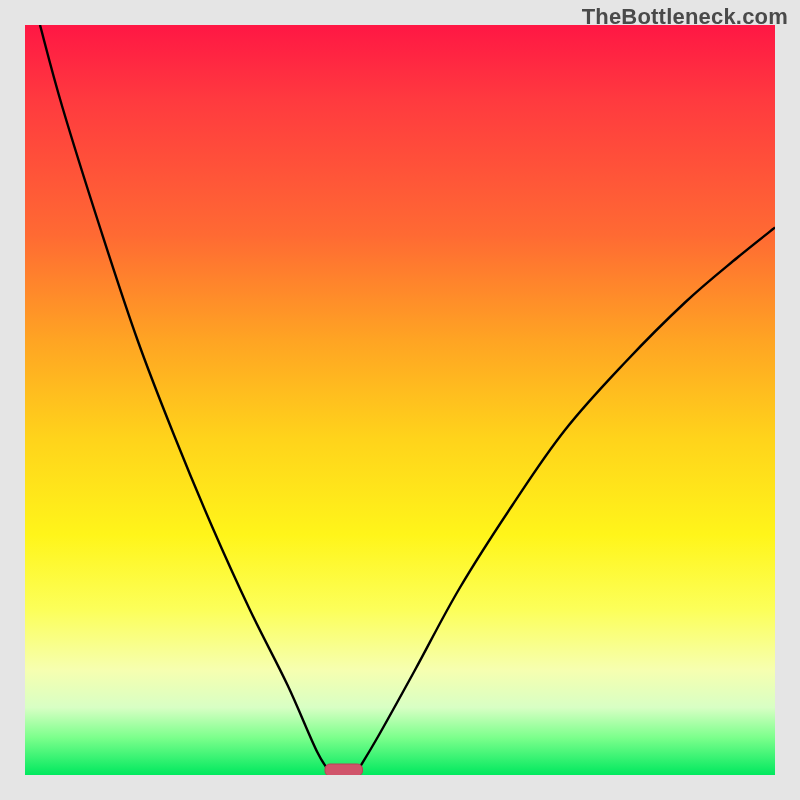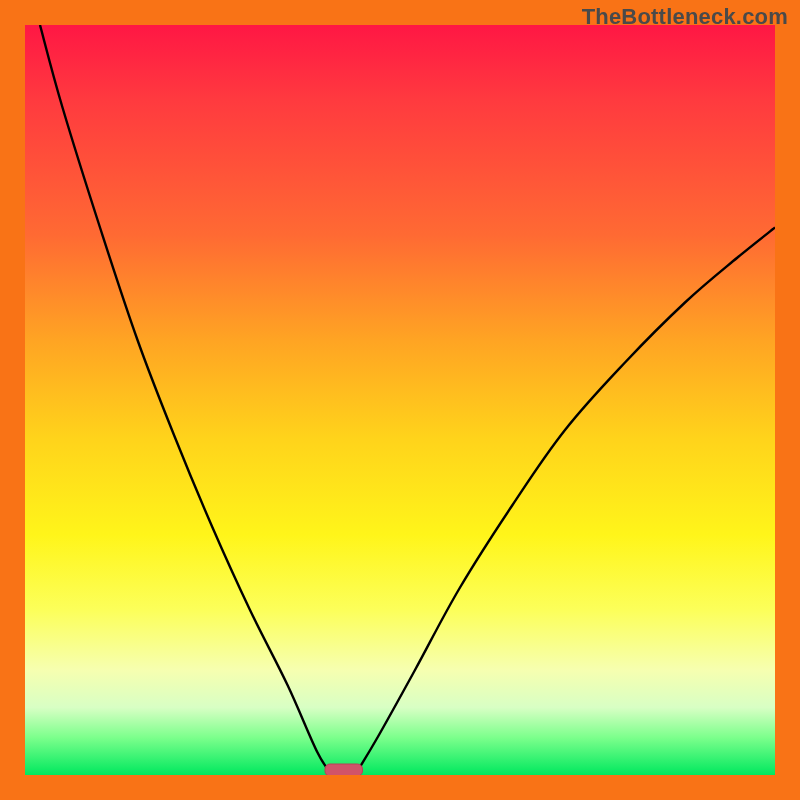--- a/index.html
+++ b/index.html
@@ -8,21 +8,21 @@
     width: 800px;
     height: 800px;
     overflow: hidden;
     background: #000;
     font-family: Arial, Helvetica, sans-serif;
   }
   .stage {
     position: relative;
     width: 800px;
     height: 800px;
-    background: #f97316;
+    background: #e5e5e5;
   }
   .plot {
     position: absolute;
     left: 25px;
     top: 25px;
     width: 750px;
     height: 750px;
     
     background: linear-gradient(
       to bottom,

